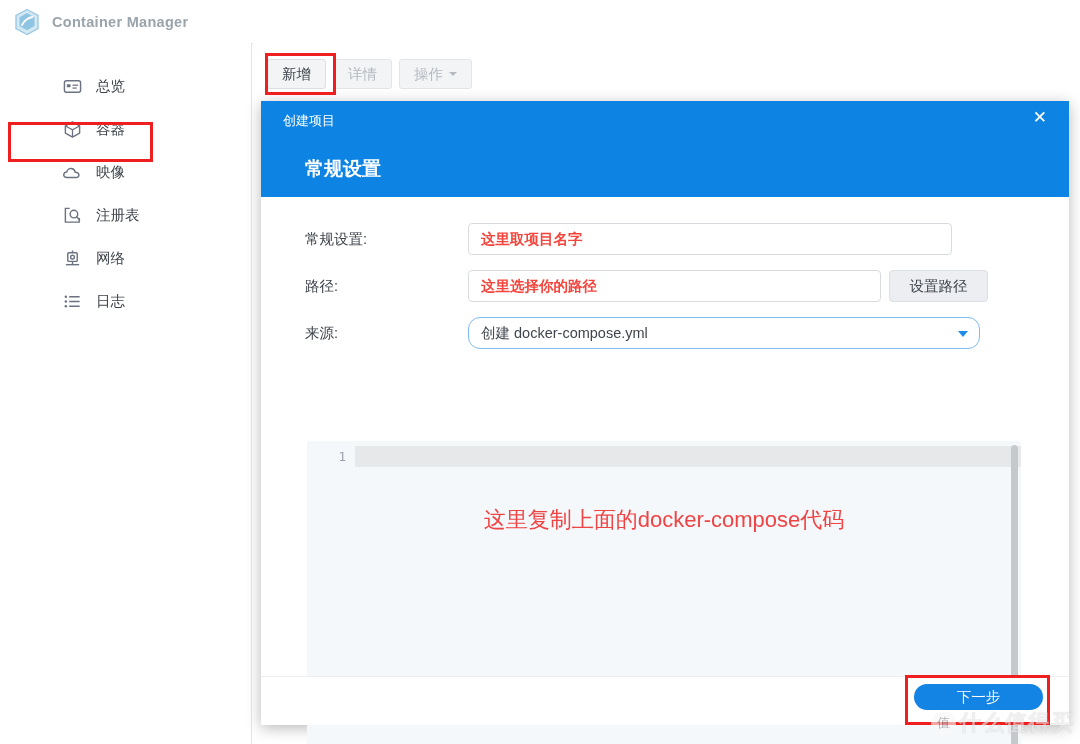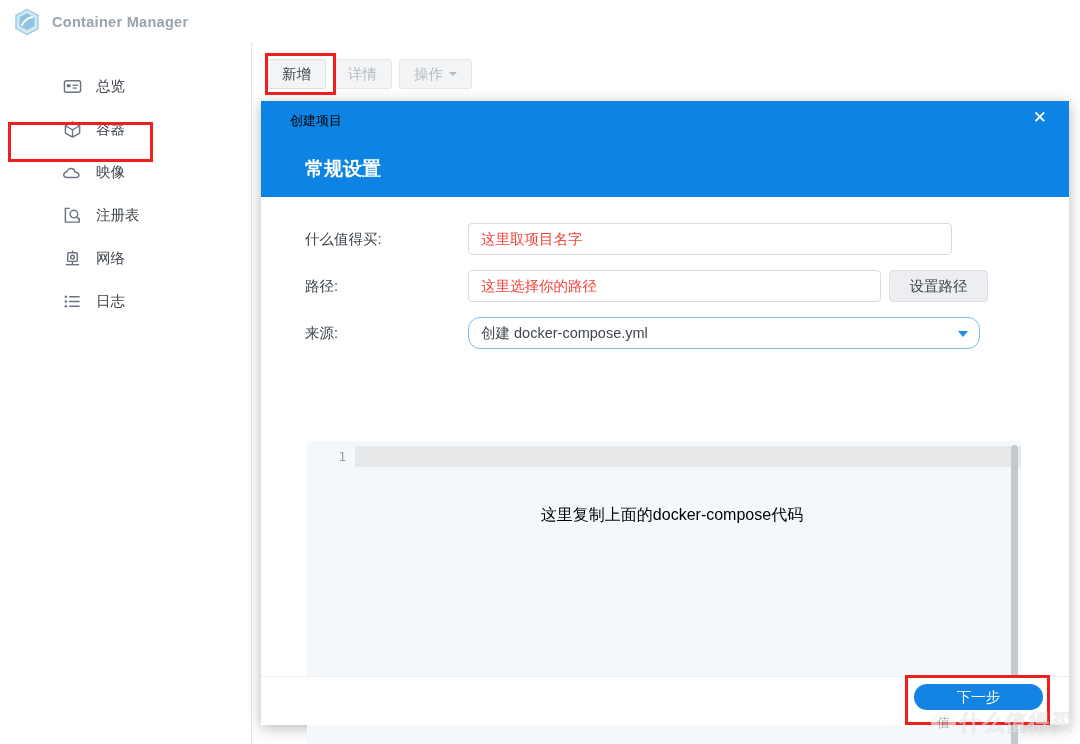--- a/index.html
+++ b/index.html
@@ -123,23 +123,22 @@
     display: flex; flex-direction: column;
   }
   .dlg-head {
     background: #0d84e3;
     height: 96px;
     position: relative;
     flex: none;
   }
   .dlg-title {
     position: absolute; left: 22px; top: 11px;
-    color: #000000;
+    color: #ffffff;
     font-size: 13px;
-    margin-left: 7px;
   }
   .dlg-close {
     position: absolute; right: 22px; top: 8px;
     color: #ffffff;
     font-size: 17px;
     font-weight: bold;
     line-height: 1;
     cursor: pointer;
   }
   .dlg-heading {
@@ -171,20 +170,21 @@
   .inp {
     height: 32px;
     border: 1px solid #d7dbe0;
     border-radius: 4px;
     background: #ffffff;
     font-size: 14.5px;
     color: #3f454d;
     display: flex; align-items: center;
     padding: 0 12px;
     box-sizing: border-box;
+    font-weight: bold;
   }
   .inp.red-text { color: #f4453c; }
   .inp.w-name { width: 484px; }
   .inp.w-path { width: 413px; }
   .path-btn {
     margin-left: 8px;
     width: 99px; height: 32px;
     background: #eceef1;
     border: 1px solid #dcdfe3;
     border-radius: 4px;
@@ -233,25 +233,25 @@
     font-size: 12.5px;
     color: #98a2ad;
   }
   .activeline {
     position: absolute; left: 48px; top: 5px;
     width: 666px; height: 21px;
     background: #e6e8ea;
   }
   .editor-annot {
     position: absolute;
-    left: 8px; top: 64px;
+    left: 0; top: 64px;
     width: 714px;
     text-align: center;
-    color: #000000;
-    font-size: 16px;
+    color: #ef4444;
+    font-size: 22px;
   }
   .edit-scroll {
     position: absolute;
     right: 3px; top: 4px;
     width: 7px; height: 311px;
     background: #c6c9cc;
     border-radius: 4px;
   }
 
   
@@ -408,21 +408,21 @@
 
     <div class="dlg-head">
       <div class="dlg-title">创建项目</div>
       <div class="dlg-close">✕</div>
       <div class="dlg-heading">常规设置</div>
     </div>
 
     <div class="dlg-body">
 
       <div class="form-row">
-        <div class="form-label">什么值得买:</div>
+        <div class="form-label">常规设置:</div>
         <div class="inp w-name red-text">这里取项目名字</div>
       </div>
 
       <div class="form-row">
         <div class="form-label">路径:</div>
         <div class="inp w-path red-text">这里选择你的路径</div>
         <div class="path-btn">设置路径</div>
       </div>
 
       <div class="form-row">

